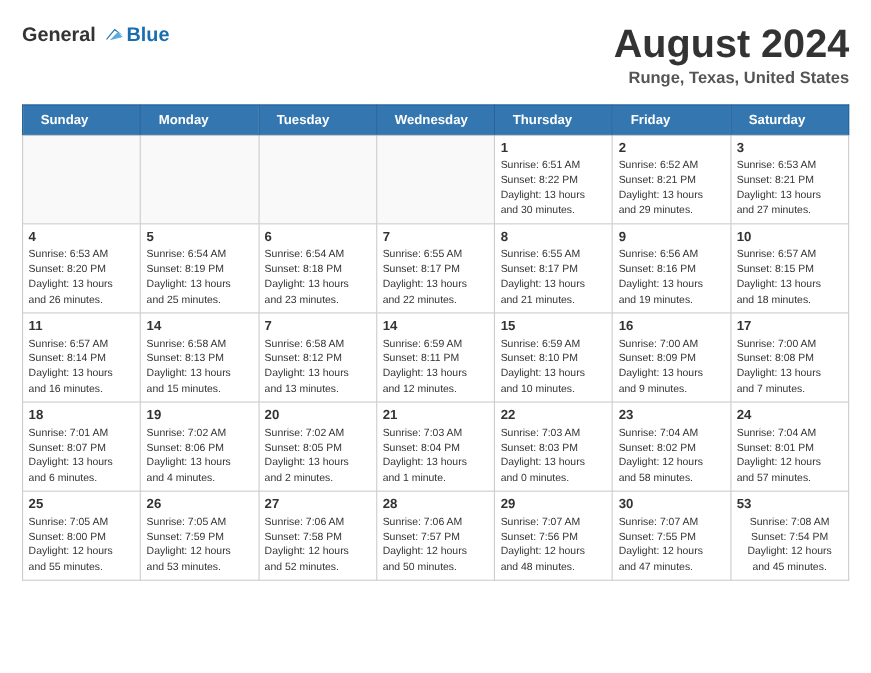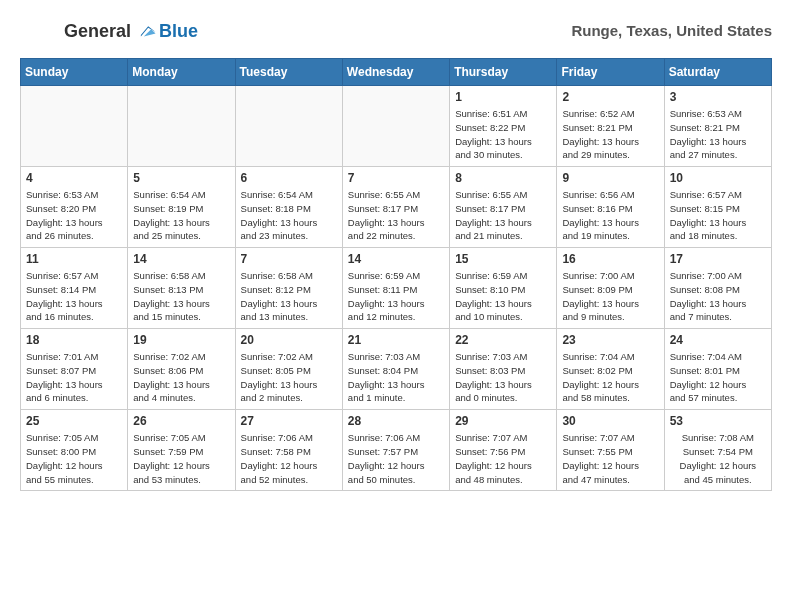--- a/index.html
+++ b/index.html
@@ -13,21 +13,20 @@
     .header {
       display: flex;
       justify-content: space-between;
       align-items: flex-start;
       margin-bottom: 16px;
     }
     .logo {
       display: flex;
       flex-direction: column;
       align-items: center;
-      margin-left: 44px;
     }
     .logo-text {
       display: flex;
       align-items: center;
       gap: 2px;
     }
     .logo-general {
       font-size: 18px;
       font-weight: bold;
       color: #333;
@@ -60,21 +59,21 @@
     table {
       width: 100%;
       border-collapse: collapse;
       table-layout: fixed;
     }
     th {
       background-color: #3477b0;
       color: #fff;
       font-size: 12px;
       font-weight: bold;
-      padding: 6px 4px;
+      padding: 6px 16px;
       text-align: left;
       border: 1px solid #2a6399;
     }
     td {
       border: 1px solid #ccc;
       vertical-align: top;
       padding: 4px 5px;
       font-size: 10px;
       color: #333;
       height: 80px;
@@ -103,20 +102,21 @@
     <div class="logo-text">
       <span class="logo-general">General</span>
       <svg class="logo-icon" viewBox="0 0 30 25" xmlns="http://www.w3.org/2000/svg">
         <polygon points="8,20 18,8 28,14 18,6 8,18" fill="#1a6faf"></polygon>
         <polygon points="12,20 22,10 28,16" fill="#5aaadd"></polygon>
       </svg>
       <span class="logo-blue">Blue</span>
     </div>
   </div>
   <div class="title-block">
+    <div class="month-title">August 2024</div>
     <div class="location">Runge, Texas, United States</div>
   </div>
 </div>
 
 <table>
   <thead>
     <tr>
     <th>Sunday</th>
         <th>Monday</th>
         <th>Tuesday</th>

